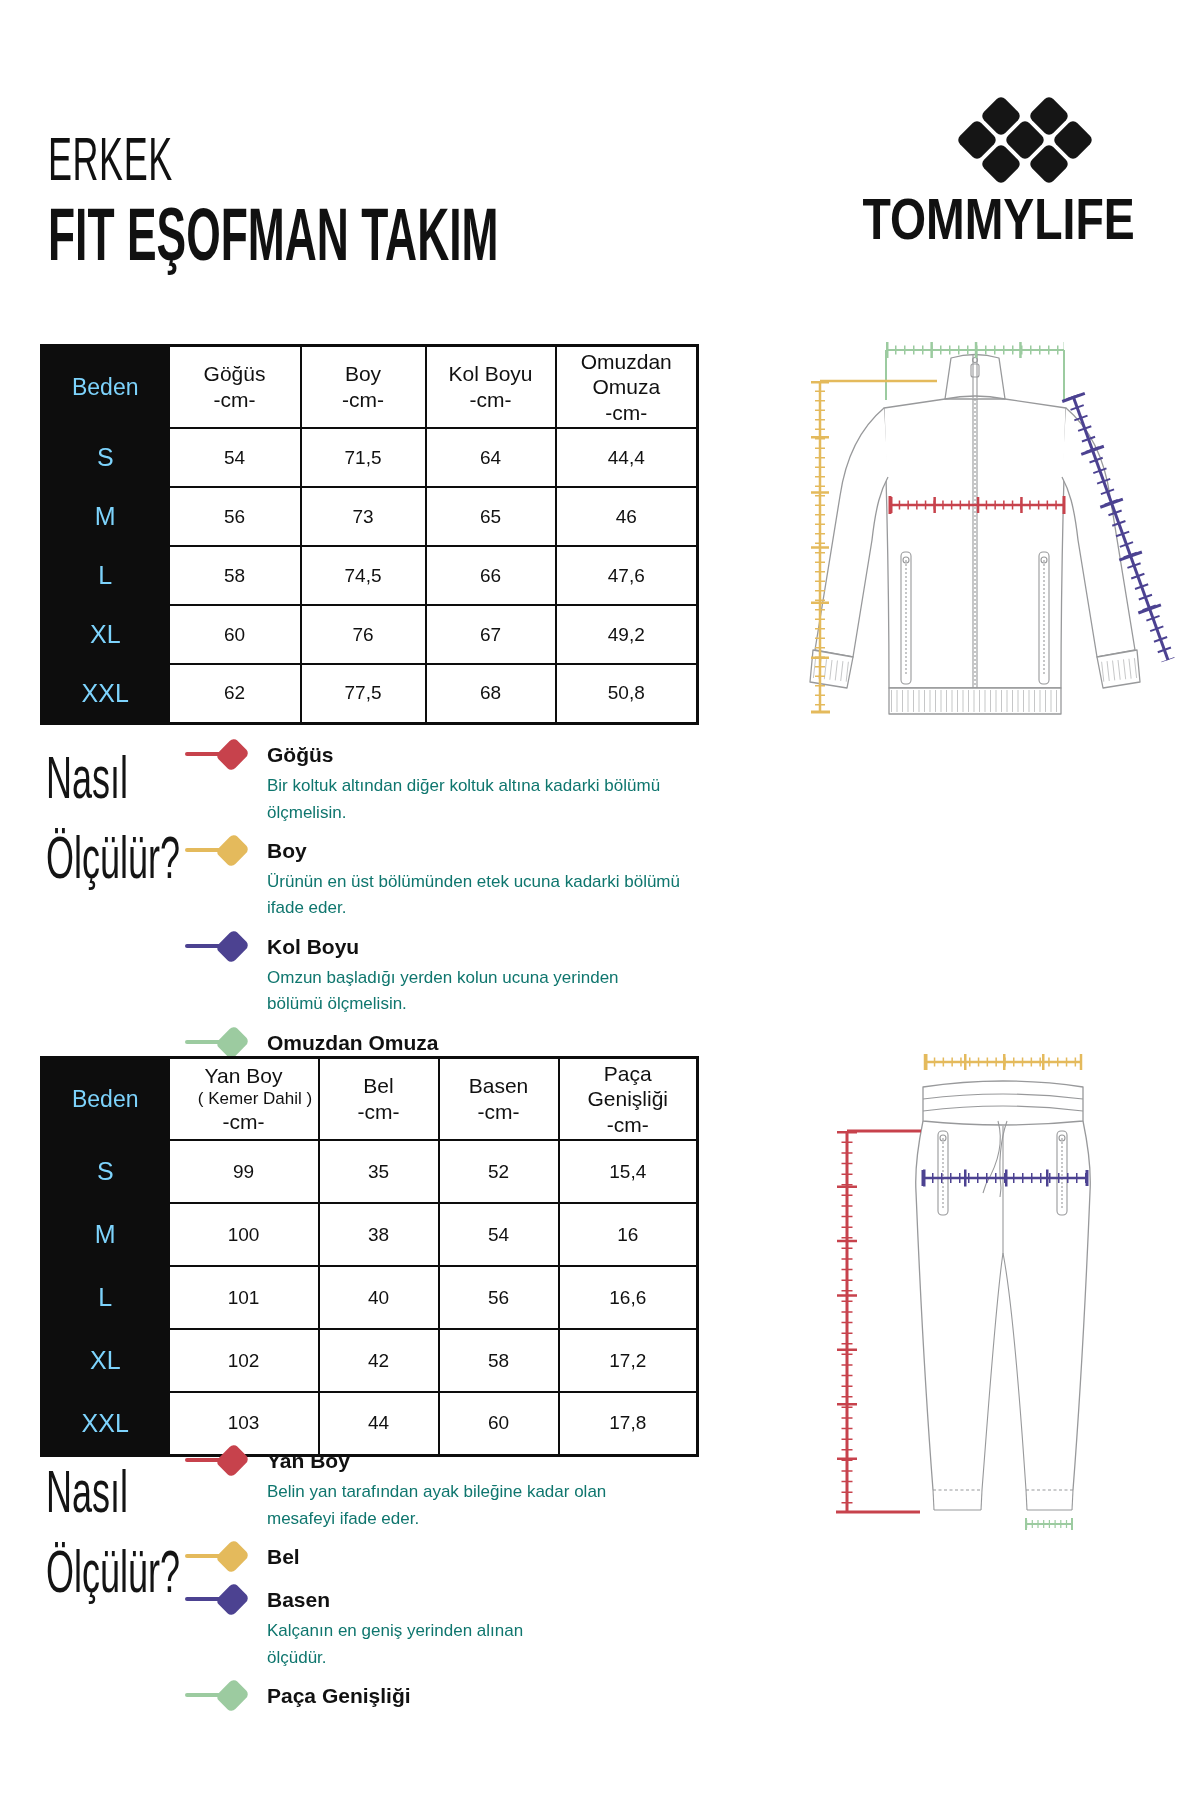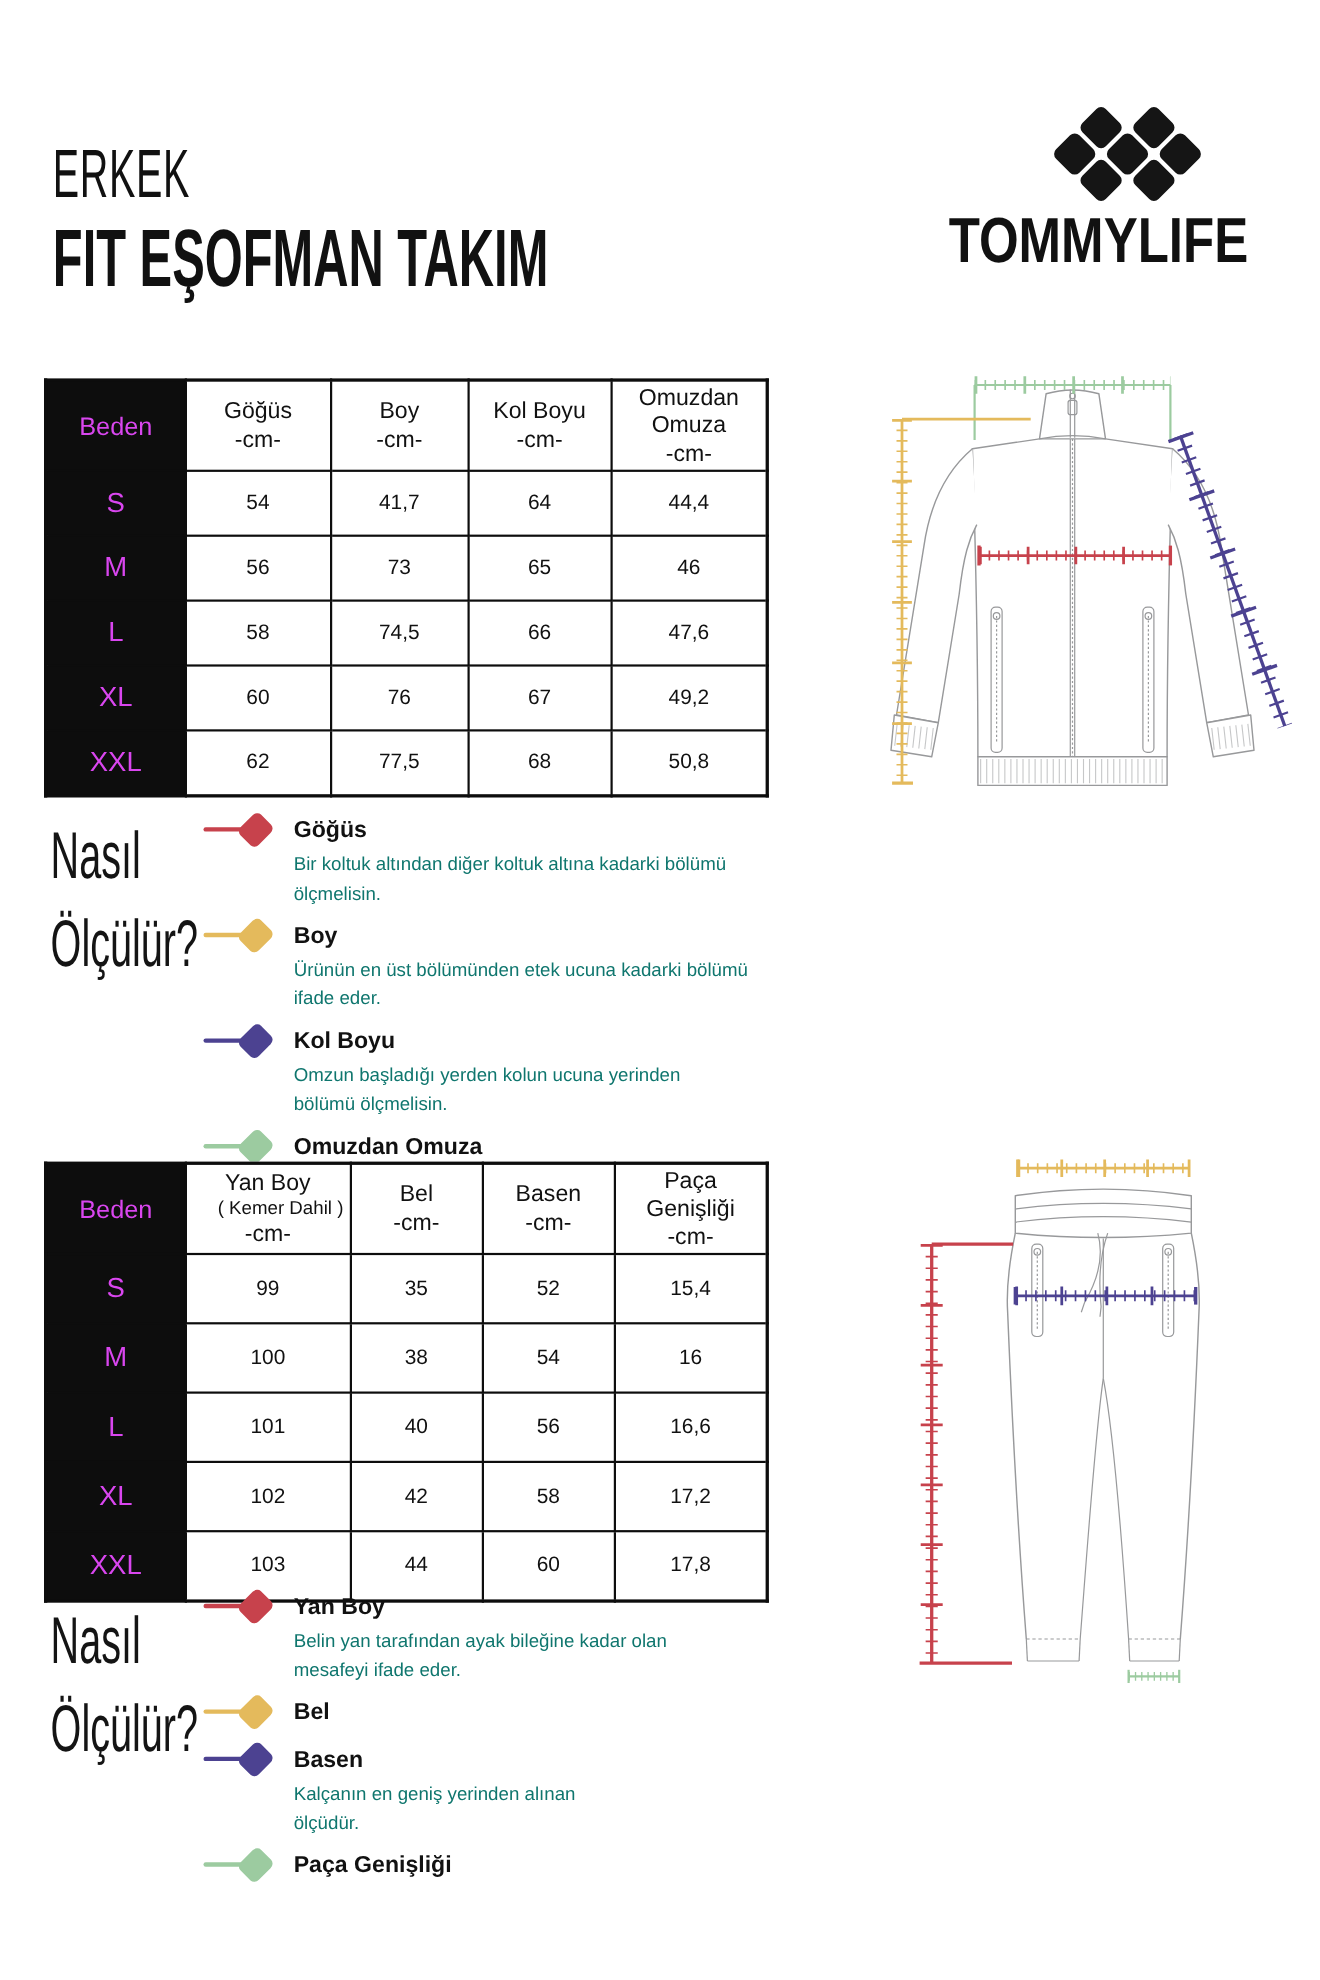--- a/index.html
+++ b/index.html
@@ -17,21 +17,21 @@
   .brand-word{font-size:58px;font-weight:800;transform:scaleX(.80);transform-origin:center top;line-height:58px;margin-top:2px;white-space:nowrap;}
   
   table.size-table{position:absolute;left:40px;border-collapse:collapse;table-layout:fixed;width:656px;background:#fff;border:3px solid #0d0d0d;}
   table.size-table th,table.size-table td{border:2px solid #0d0d0d;text-align:center;vertical-align:middle;padding:0;}
   table.size-table thead th{height:80px;font-size:21px;font-weight:400;line-height:1.22;}
   table.size-table thead th div{pointer-events:none;}
   .hdr-small{font-size:17px;padding-left:23px;}
   #table-top tbody tr{height:59px;}
   #table-bottom tbody tr{height:63px;}
   table.size-table tbody td{font-size:19px;font-weight:400;}
-  .size-col{background:#0d0d0d;color:#d946ef;font-weight:400;}
+  .size-col{background:#0d0d0d;color:#7dd3fc;font-weight:400;}
   table.size-table tbody th.size-col{font-size:25px;font-weight:400;}
   table.size-table thead th.size-col{font-size:23px;}
   
   .howto-label{position:absolute;left:46px;font-size:60px;font-weight:400;transform:scaleX(.60);transform-origin:left top;line-height:80px;white-space:pre-line;color:#141414;}
   .howto-list{position:absolute;left:185px;width:525px;}
   .hm-item{display:flex;gap:18px;margin-bottom:12px;}
   .hm-marker{flex:none;width:64px;height:26px;position:relative;margin-top:0;}
   .hm-line{position:absolute;left:0;top:10px;width:44px;height:4px;background:currentColor;border-radius:2px;}
   .hm-diamond{position:absolute;right:5px;top:1px;width:23px;height:23px;background:currentColor;border-radius:5px;transform:rotate(45deg) scale(1,1.15);}
   .hm-name{font-size:21px;font-weight:700;margin-bottom:6px;line-height:1.2;}
@@ -95,21 +95,21 @@
             <div>Omuzdan</div>
             <div>Omuza</div>
             <div>-cm-</div>
           </th>
         </tr>
       </thead>
       <tbody>
         <tr>
           <th class="size-col">S</th>
           <td>54</td>
-          <td>41,7</td>
+          <td>71,5</td>
           <td>64</td>
           <td>44,4</td>
         </tr>
         <tr>
           <th class="size-col">M</th>
           <td>56</td>
           <td>73</td>
           <td>65</td>
           <td>46</td>
         </tr>

